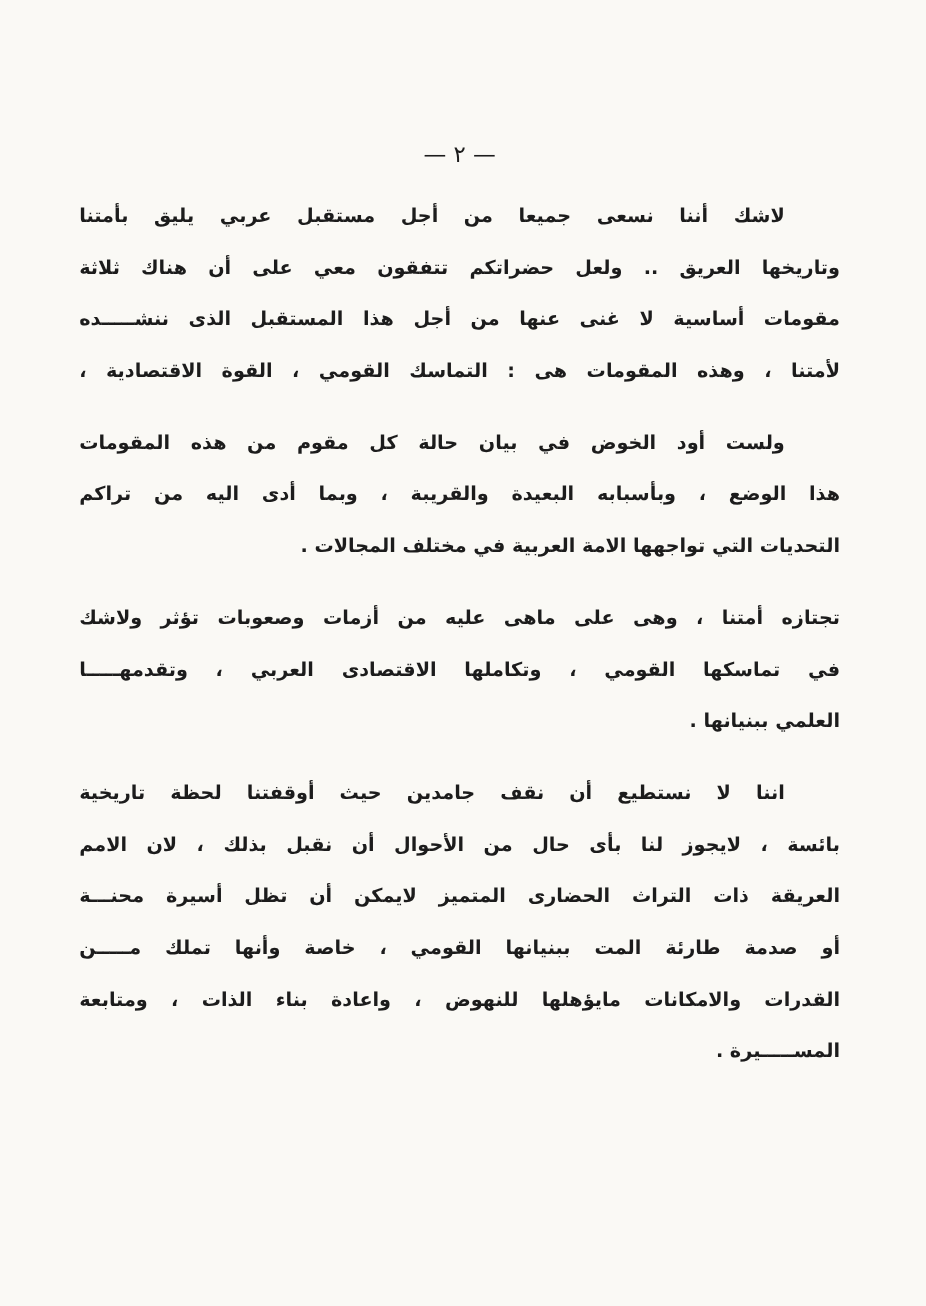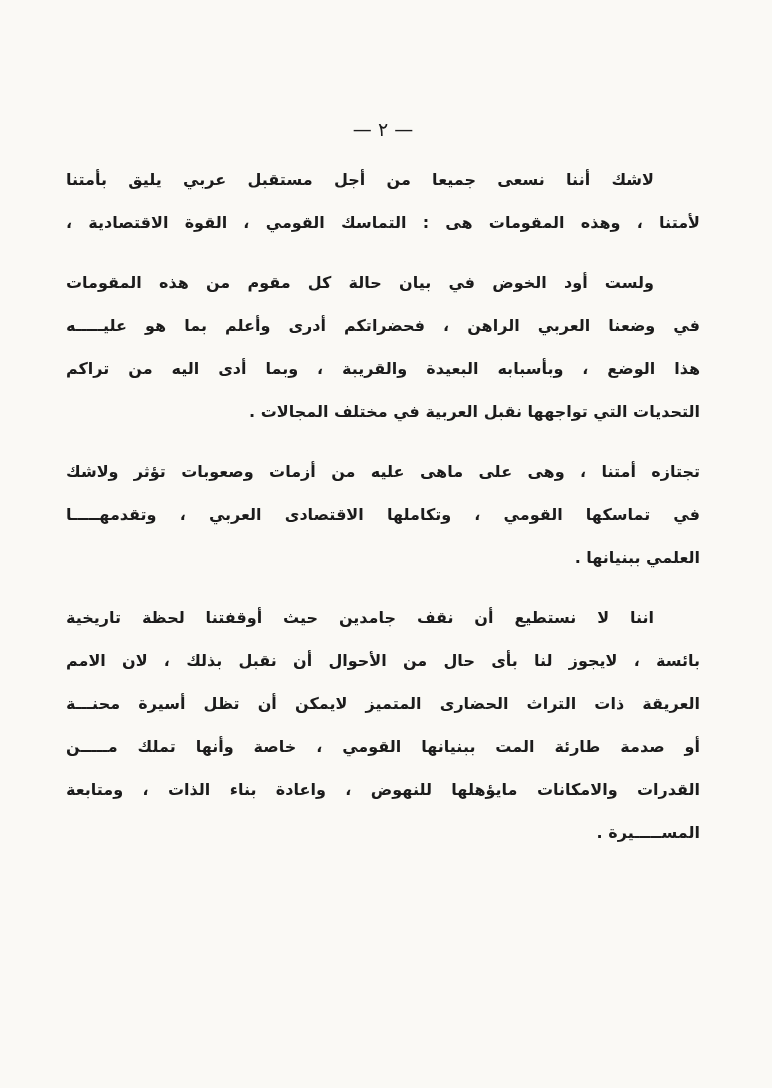--- a/index.html
+++ b/index.html
@@ -46,28 +46,29 @@
 </style>
 </head>
 <body>
 
 <div class="page">
 
   <div class="page-number">— ٢ —</div>
 
   <div class="paragraph">
     <div class="text-line first">لاشك أننا نسعى جميعا من أجل مستقبل عربي يليق بأمتنا</div>
+    <div class="text-line">وتاريخها العريق .. ولعل حضراتكم تتفقون معي على أن هناك ثلاثة</div>
+    <div class="text-line">مقومات أساسية لا غنى عنها من أجل هذا المستقبل الذى ننشـــــده</div>
     <div class="text-line">لأمتنا ، وهذه المقومات هى : التماسك القومي ، القوة الاقتصادية ،</div>
   </div>
 
   <div class="paragraph">
     <div class="text-line first">ولست أود الخوض في بيان حالة كل مقوم من هذه المقومات</div>
-    <div class="text-line">في وضعنا العربي الراهن ، فحضراتكم أدرى وأعلم بما هو عليـــــه</div>
     <div class="text-line">هذا الوضع ، وبأسبابه البعيدة والقريبة ، وبما أدى اليه من تراكم</div>
-    <div class="text-line end">التحديات التي تواجهها نقبل العربية في مختلف المجالات .</div>
+    <div class="text-line end">التحديات التي تواجهها الامة العربية في مختلف المجالات .</div>
   </div>
 
   <div class="paragraph">
     <div class="text-line">تجتازه أمتنا ، وهى على ماهى عليه من أزمات وصعوبات تؤثر ولاشك</div>
     <div class="text-line">في تماسكها القومي ، وتكاملها الاقتصادى العربي ، وتقدمهـــــا</div>
     <div class="text-line end">العلمي ببنيانها .</div>
   </div>
 
   <div class="paragraph">
     <div class="text-line first">اننا لا نستطيع أن نقف جامدين حيث أوقفتنا لحظة تاريخية</div>

